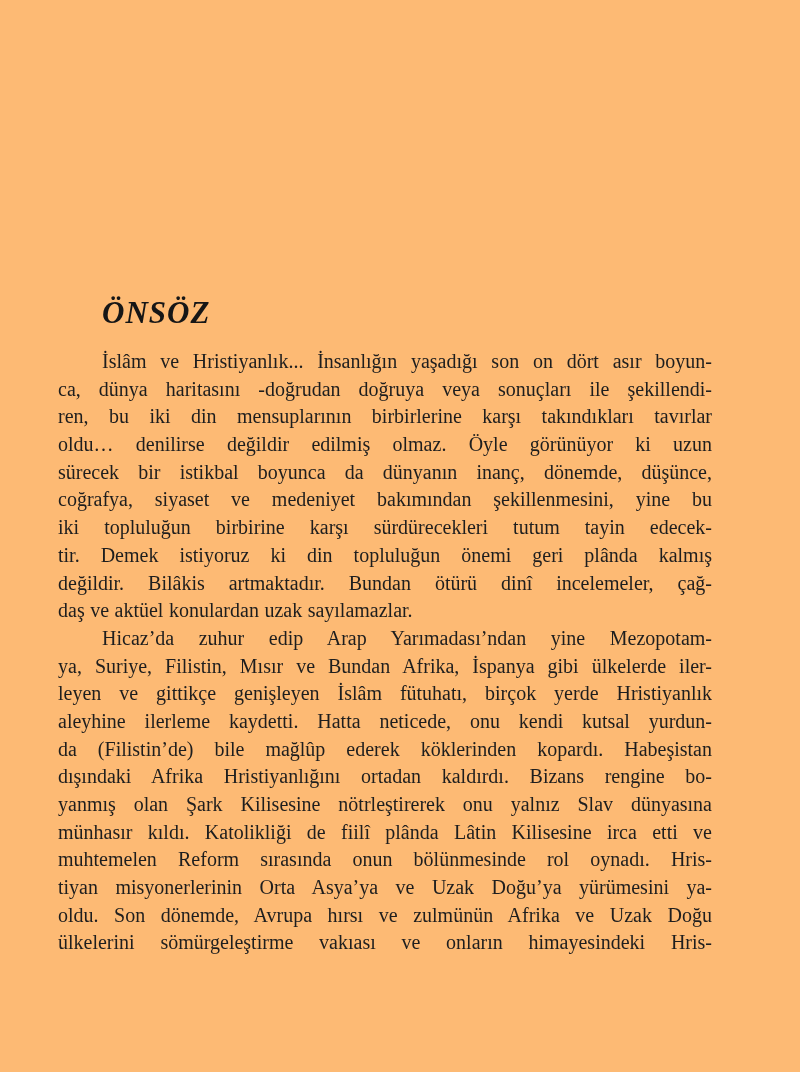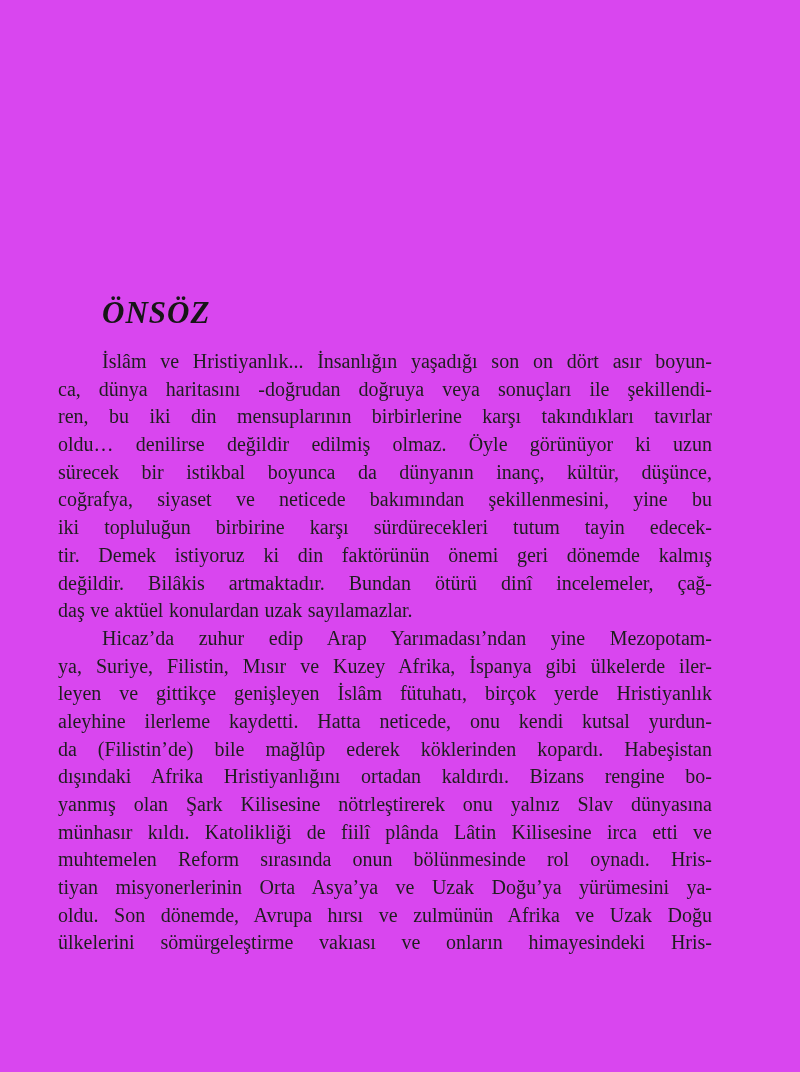--- a/index.html
+++ b/index.html
@@ -7,21 +7,21 @@
     width: 800px;
     height: 1072px;
     background: #ffffff;
     font-family: "Liberation Serif", "DejaVu Serif", serif;
     overflow: hidden;
   }
   .page {
     position: relative;
     width: 800px;
     height: 1072px;
-    background: #d946ef;
+    background: #fdba74;
   }
   .content {
     position: absolute;
     left: 58px;
     top: 294px;
     width: 654px;
     color: #1c1c1c;
   }
   h1.heading {
     font-style: italic;
@@ -57,28 +57,28 @@
 <body>
 
 <div class="page">
   <div class="content">
     <h1 class="heading">ÖNSÖZ</h1>
     <div class="paragraphs" id="paragraphs">
         <div class="line indent">İslâm ve Hristiyanlık... İnsanlığın yaşadığı son on dört asır boyun-</div>
         <div class="line">ca, dünya haritasını -doğrudan doğruya veya sonuçları ile şekillendi-</div>
         <div class="line">ren, bu iki din mensuplarının birbirlerine karşı takındıkları tavırlar</div>
         <div class="line">oldu… denilirse değildir edilmiş olmaz. Öyle görünüyor ki uzun</div>
-        <div class="line">sürecek bir istikbal boyunca da dünyanın inanç, kültür, düşünce,</div>
-        <div class="line">coğrafya, siyaset ve neticede bakımından şekillenmesini, yine bu</div>
+        <div class="line">sürecek bir istikbal boyunca da dünyanın inanç, dönemde, düşünce,</div>
+        <div class="line">coğrafya, siyaset ve medeniyet bakımından şekillenmesini, yine bu</div>
         <div class="line">iki topluluğun birbirine karşı sürdürecekleri tutum tayin edecek-</div>
-        <div class="line">tir. Demek istiyoruz ki din faktörünün önemi geri dönemde kalmış</div>
+        <div class="line">tir. Demek istiyoruz ki din topluluğun önemi geri plânda kalmış</div>
         <div class="line">değildir. Bilâkis artmaktadır. Bundan ötürü dinî incelemeler, çağ-</div>
         <div class="line no-justify">daş ve aktüel konulardan uzak sayılamazlar.</div>
         <div class="line indent">Hicaz’da zuhur edip Arap Yarımadası’ndan yine Mezopotam-</div>
-        <div class="line">ya, Suriye, Filistin, Mısır ve Kuzey Afrika, İspanya gibi ülkelerde iler-</div>
+        <div class="line">ya, Suriye, Filistin, Mısır ve Bundan Afrika, İspanya gibi ülkelerde iler-</div>
         <div class="line">leyen ve gittikçe genişleyen İslâm fütuhatı, birçok yerde Hristiyanlık</div>
         <div class="line">aleyhine ilerleme kaydetti. Hatta neticede, onu kendi kutsal yurdun-</div>
         <div class="line">da (Filistin’de) bile mağlûp ederek köklerinden kopardı. Habeşistan</div>
         <div class="line">dışındaki Afrika Hristiyanlığını ortadan kaldırdı. Bizans rengine bo-</div>
         <div class="line">yanmış olan Şark Kilisesine nötrleştirerek onu yalnız Slav dünyasına</div>
         <div class="line">münhasır kıldı. Katolikliği de fiilî plânda Lâtin Kilisesine irca etti ve</div>
         <div class="line">muhtemelen Reform sırasında onun bölünmesinde rol oynadı. Hris-</div>
         <div class="line">tiyan misyonerlerinin Orta Asya’ya ve Uzak Doğu’ya yürümesini ya-</div>
         <div class="line">oldu. Son dönemde, Avrupa hırsı ve zulmünün Afrika ve Uzak Doğu</div>
         <div class="line">ülkelerini sömürgeleştirme vakıası ve onların himayesindeki Hris-</div>

